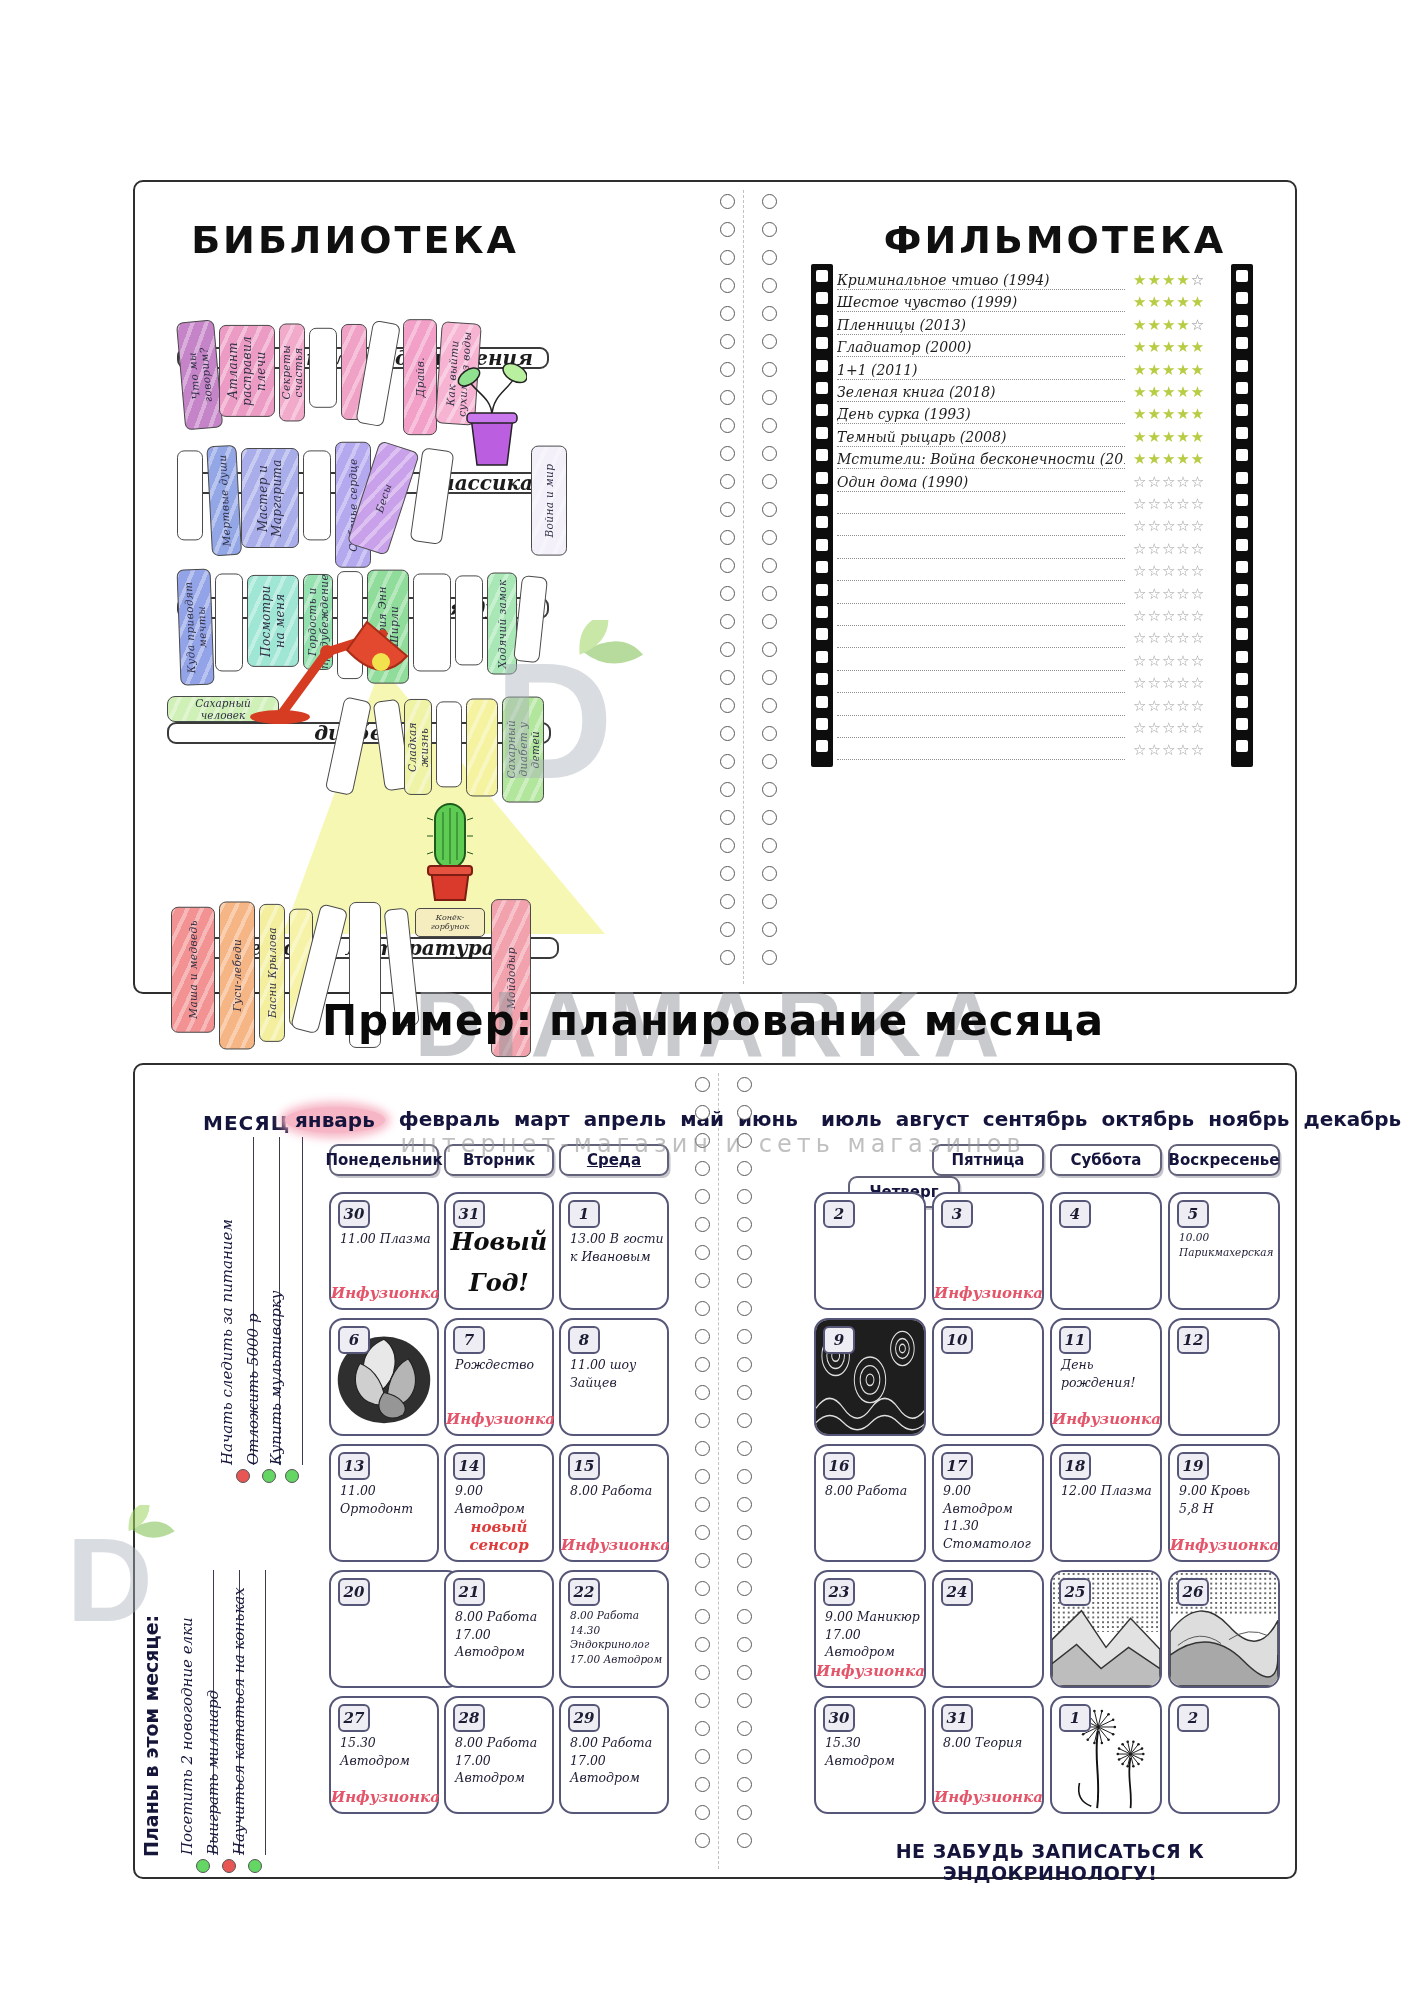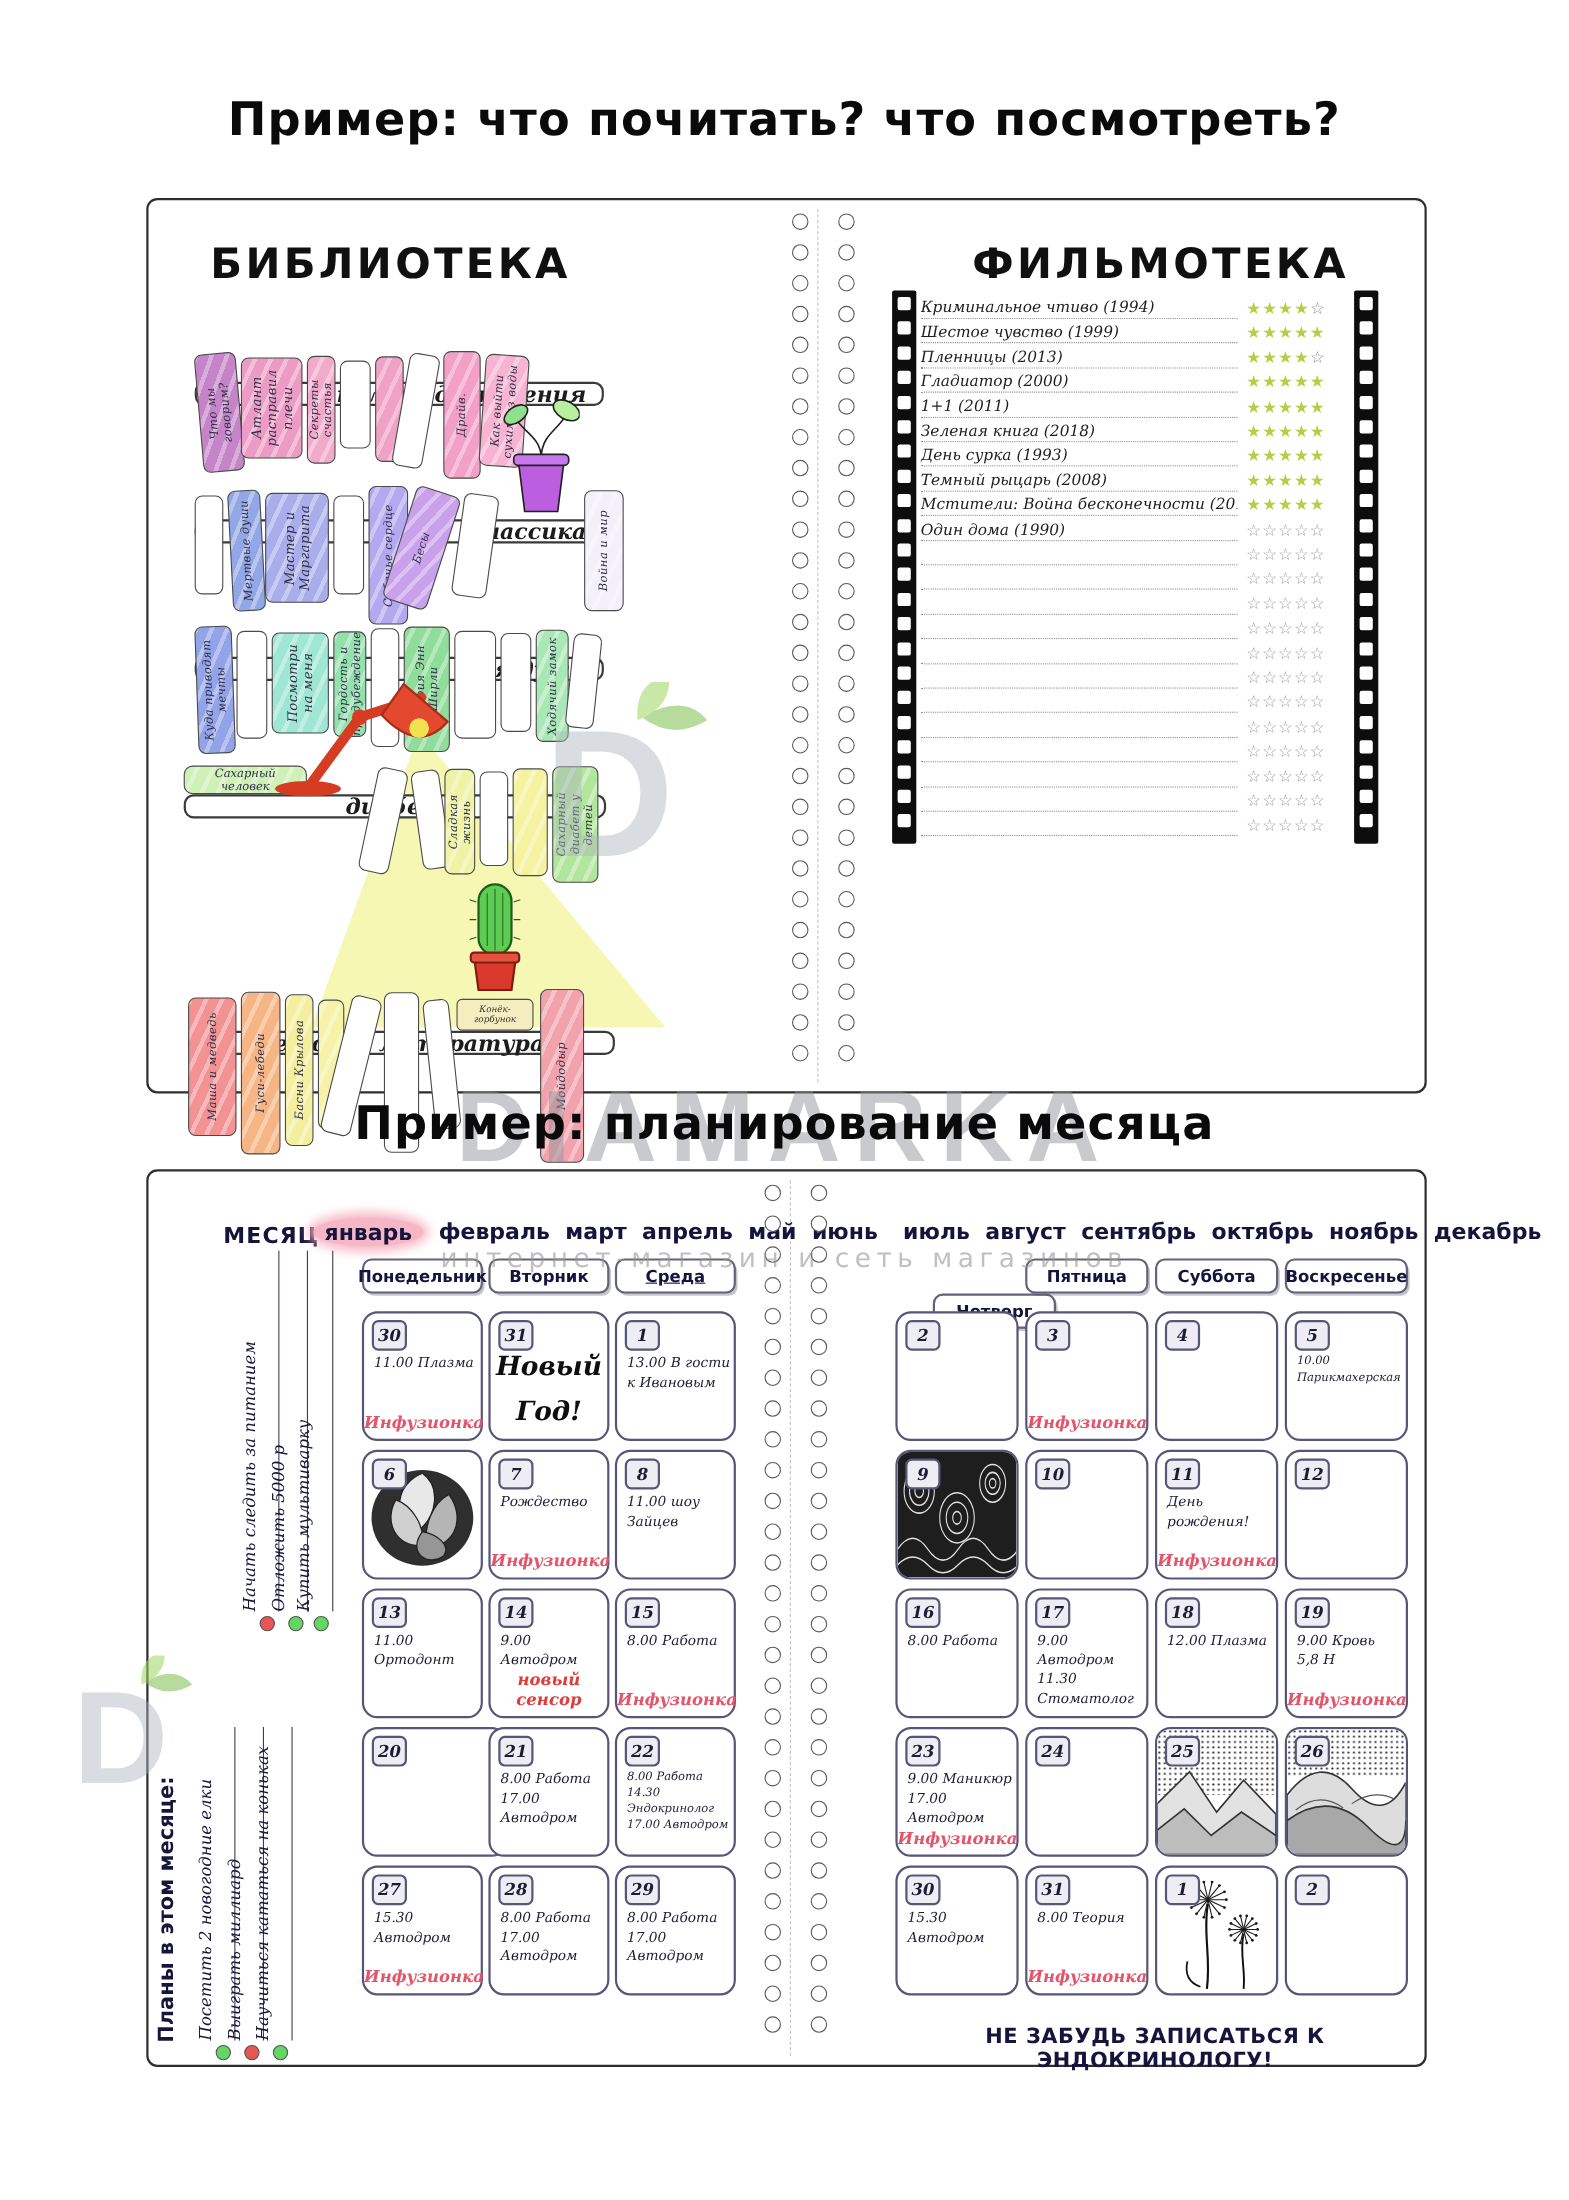--- a/index.html
+++ b/index.html
@@ -75,21 +75,20 @@
             font-family:"Liberation Sans",sans-serif;}
   .wm-sub{position:absolute;top:1130px;width:100%;text-align:center;font-size:24px;letter-spacing:5px;
           color:rgba(150,150,150,0.6);z-index:6;pointer-events:none;}
   .dlogo{position:absolute;z-index:5;opacity:.55;pointer-events:none;}
 </style>
 </head>
 <body>
 
 <div class="canvas">
 
-  <div class="title" style="top:84px">Пример: что почитать? что посмотреть?</div>
 
   <section class="spread" id="spread1" style="left:133px;top:180px;width:1160px;height:810px">
     <div class="lib-title">БИБЛИОТЕКА</div>
     <div id="beam"><svg width="360" height="280" viewBox="0 0 360 280">
           <polygon points="128,6 30,274 352,274" fill="#f0f06a" opacity="0.5"></polygon>
         </svg></div>
     <div id="lamp"><svg width="200" height="130" viewBox="0 0 200 130">
           <g stroke="#d63c22" stroke-linecap="round">
             <line x1="45" y1="122" x2="92" y2="58" stroke-width="9"></line>
             <line x1="92" y1="58" x2="148" y2="40" stroke-width="9"></line>

